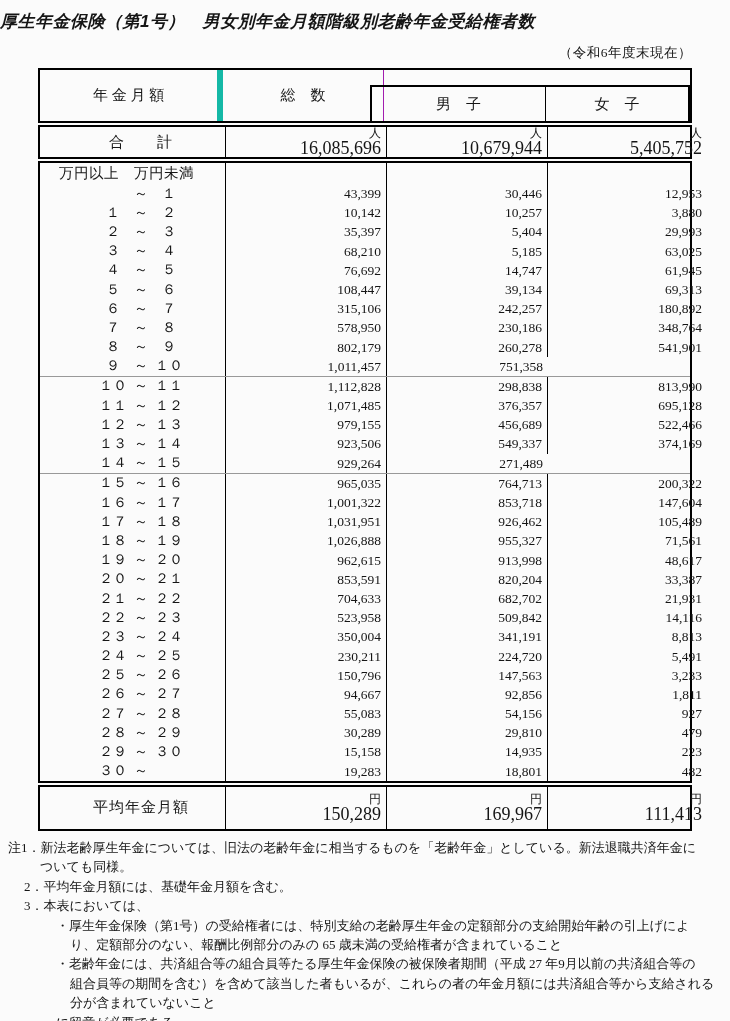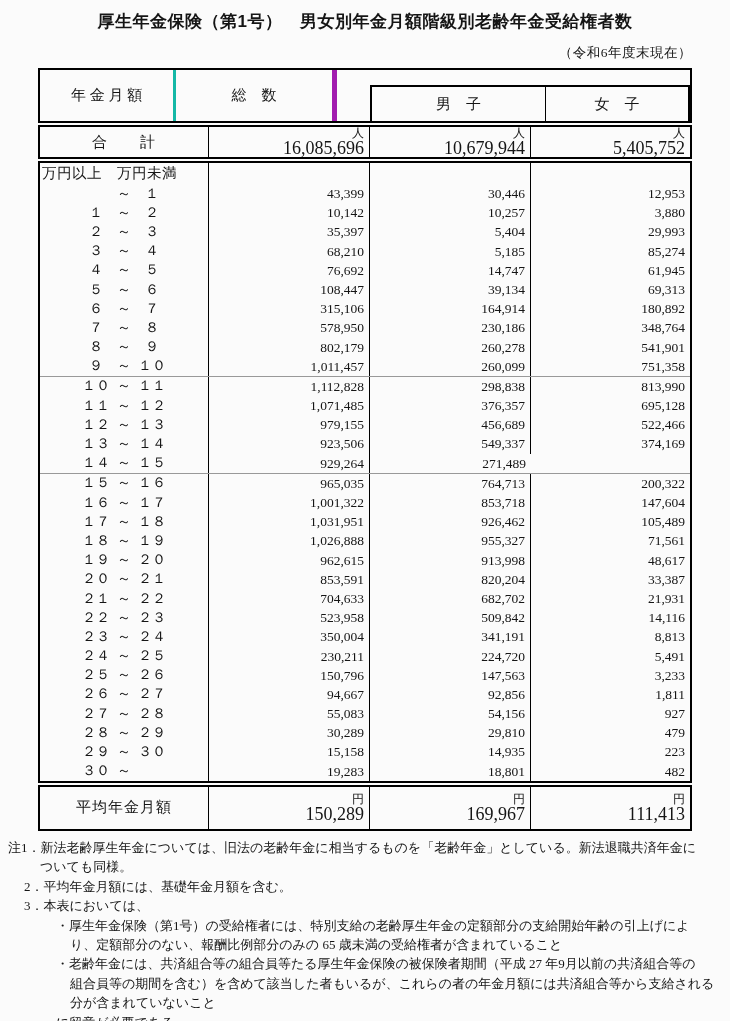--- a/index.html
+++ b/index.html
@@ -4,49 +4,49 @@
 <style>
   html,body{margin:0;padding:0;}
   body{
     width:730px;height:1021px;position:relative;
     background:#fbfbfb;color:#151515;
     font-family:"Liberation Serif","DejaVu Serif",serif;
     overflow:hidden;
   }
   .page-title{
     position:absolute;top:10px;left:0;width:730px;
-    text-align:center;font-family:"Liberation Sans","DejaVu Sans",sans-serif;
-    font-weight:bold;font-size:17px;letter-spacing:0.5px;
+    font-family:"Liberation Sans","DejaVu Sans",sans-serif;
+    font-weight:bold;font-size:17px;letter-spacing:0.5px;font-style:italic;
   }
   .date-note{
     position:absolute;top:44px;right:38px;
     font-size:13.5px;letter-spacing:0.5px;
   }
   .table-wrap{position:absolute;top:68px;left:38px;width:654px;}
   .box{
     box-sizing:border-box;width:654px;border:2px solid #000;
     position:relative;background:transparent;
   }
   .box + .box{margin-top:2px;}
   
   .header-box{height:55px;display:flex;}
   .hc{box-sizing:border-box;height:100%;display:flex;align-items:center;justify-content:center;font-size:15px;}
-  .hc1{width:136px;border-right:3px solid #14b8a6;}
-  .hc2{width:161px;border-right:5px solid #a21caf;}
+  .hc1{width:183px;border-right:6px solid #14b8a6;}
+  .hc2{width:161px;border-right:1px solid #a21caf;}
   .gender-box{
     position:absolute;box-sizing:border-box;
     left:330px;right:0;top:15px;bottom:0;
     border:2px solid #000;border-bottom:none;
     display:flex;
   }
   .gc{box-sizing:border-box;display:flex;align-items:center;justify-content:center;font-size:15px;height:100%;}
   .gc-male{width:174px;border-right:1px solid #000;}
   .gc-female{flex:1;}
   
-  .grid{display:grid;grid-template-columns:169px 161px 161px 159px;}
+  .grid{display:grid;grid-template-columns:169px 161px 161px 159px;padding-left:17px;}
   .cell{box-sizing:border-box;}
   .vline{border-right:1px solid #000;}
   
   .total-box{height:34px;}
   .avg-box{height:46px;}
   .sum-label{display:flex;align-items:center;justify-content:center;font-size:15px;letter-spacing:1px;}
   .numcell{display:flex;flex-direction:column;justify-content:center;align-items:flex-end;padding-right:5px;}
   .unit{font-size:12px;line-height:13px;}
   .val{font-size:18px;line-height:17px;}
   
@@ -143,21 +143,21 @@
   </div>
 
   <div class="grid drow">
     <div class="cell vline label">
       <span class="lo">３</span>
       <span class="tl">～</span>
       <span class="hi">４</span>
     </div>
     <div class="cell vline num">68,210</div>
     <div class="cell vline num">5,185</div>
-    <div class="cell num">85,274</div>
+    <div class="cell num">63,025</div>
   </div>
 
   <div class="grid drow">
     <div class="cell vline label">
       <span class="lo">４</span>
       <span class="tl">～</span>
       <span class="hi">５</span>
     </div>
     <div class="cell vline num">76,692</div>
     <div class="cell vline num">14,747</div>
@@ -175,21 +175,21 @@
     <div class="cell num">69,313</div>
   </div>
 
   <div class="grid drow">
     <div class="cell vline label">
       <span class="lo">６</span>
       <span class="tl">～</span>
       <span class="hi">７</span>
     </div>
     <div class="cell vline num">315,106</div>
-    <div class="cell vline num">164,914</div>
+    <div class="cell vline num">242,257</div>
     <div class="cell num">180,892</div>
   </div>
 
   <div class="grid drow">
     <div class="cell vline label">
       <span class="lo">７</span>
       <span class="tl">～</span>
       <span class="hi">８</span>
     </div>
     <div class="cell vline num">578,950</div>
@@ -208,21 +208,20 @@
     <div class="cell num">541,901</div>
   </div>
 
   <div class="grid drow rule-below">
     <div class="cell vline label">
       <span class="lo">９</span>
       <span class="tl">～</span>
       <span class="hi">１０</span>
     </div>
     <div class="cell vline num">1,011,457</div>
-    <div class="cell vline num">260,099</div>
     <div class="cell num">751,358</div>
   </div>
 
   <div class="grid drow">
     <div class="cell vline label">
       <span class="lo">１０</span>
       <span class="tl">～</span>
       <span class="hi">１１</span>
     </div>
     <div class="cell vline num">1,112,828</div>

